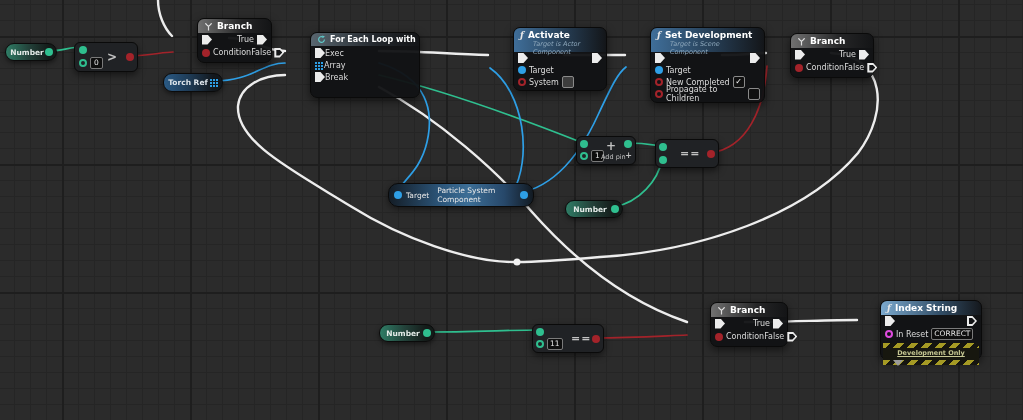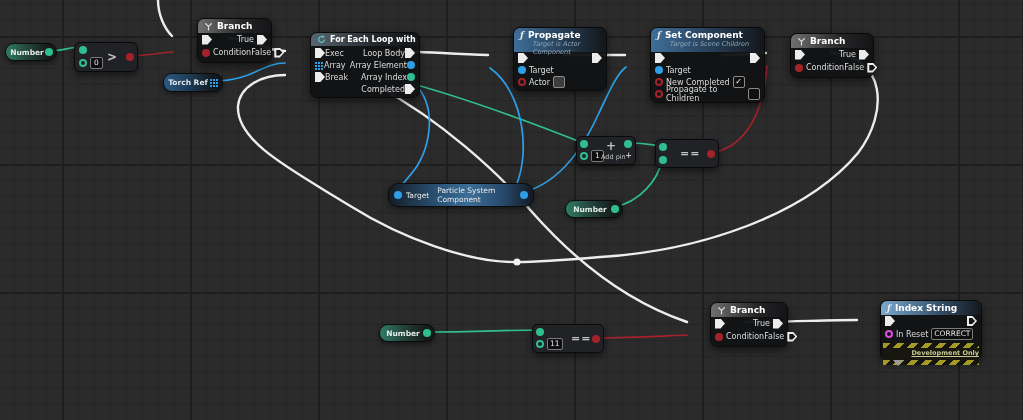--- a/index.html
+++ b/index.html
@@ -56,21 +56,21 @@
   .col.right .prow{justify-content:flex-end;}
   .psc{position:absolute;z-index:2;display:flex;align-items:center;gap:4px;padding:0 5px;
     border-radius:10px;border:1px solid #0a0a0a;font-size:7.5px;color:#e8e8e8;
     background:linear-gradient(90deg,#141d26,#2b5478 35%,#3c6e96 55%,#27486a 80%,#121a22);
     box-shadow:0 2px 6px rgba(0,0,0,0.5);}
   .psc .spacer{flex:1;}
   .banner{height:22px;margin:2px 2px 0 2px;position:relative;background:#17170f;}
   .banner::before,.banner::after{content:"";position:absolute;left:0;right:0;height:5px;
     background:repeating-linear-gradient(135deg,#a59a24 0 5px,#151510 5px 10px);}
   .banner::before{top:0;} .banner::after{bottom:0;}
-  .banner .btxt{position:absolute;left:0;right:0;top:6px;text-align:right;font-size:6.5px;
+  .banner .btxt{position:absolute;left:0;right:0;top:6px;text-align:center;font-size:6.5px;
     font-weight:bold;color:#c6c793;text-decoration:underline;}
   .tri{position:absolute;width:0;height:0;border-left:5px solid transparent;
     border-right:5px solid transparent;border-top:6px solid #9a9a9a;z-index:2;}
   .icon{display:inline-flex;align-items:center;flex:0 0 auto;}
   .fnglyph{font-style:italic;font-family:"DejaVu Serif",serif;font-size:9px;color:#e8e8e8;}
 </style>
 </head>
 <body>
 
 <div id="canvas">
@@ -170,78 +170,60 @@
         </div>
       <div class="prow">
           <span class="apin"></span>
           <span>Array</span>
         </div>
       <div class="prow">
           <span class="epin"></span>
           <span>Break</span>
         </div>
     </div>
-    <div class="col right" style="right:4px;top:14px;">
-      <div class="prow">
-          <span>Loop Body</span>
-          <span class="epin"></span>
-        </div>
-      <div class="prow">
-          <span>Array Element</span>
-          <span class="dpin f" style="--c:#2e9fe6;"></span>
-        </div>
-      <div class="prow">
-          <span>Array Index</span>
-          <span class="dpin f" style="--c:#2fbf8f;"></span>
-        </div>
-      <div class="prow">
-          <span>Completed</span>
-          <span class="epin"></span>
-        </div>
-    </div>
   </div>
 
   <div class="node" style="left:481px;top:27px;width:92px;height:62px;">
     <div class="hdr2 fn" style="height:22px;border-radius:6px 6px 0 0;background:linear-gradient(90deg,rgba(64,112,156,0.98),rgba(50,88,124,0.55) 60%,rgba(25,32,40,0.2));">
       <span class="t">
           <span class="icon fnglyph">ƒ</span>
-          <span>Propagate</span>
+          <span>Activate</span>
         </span>
       <span class="sub">Target is Actor Component</span>
     </div>
     <div class="frow">
       <span class="lft">
           <span class="epin"></span>
         </span>
       <span class="rgt">
           <span class="epin"></span>
         </span>
     </div>
     <div class="frow">
       <span class="lft">
           <span class="dpin f" style="--c:#2e9fe6;"></span>
           <span>Target</span>
         </span>
     </div>
     <div class="frow">
       <span class="lft">
           <span class="dpin h" style="--c:#a3232a;"></span>
-          <span>Actor</span>
+          <span>System</span>
           <span class="chk gray"></span>
         </span>
     </div>
   </div>
 
   <div class="node" style="left:618px;top:27px;width:113px;height:74px;">
     <div class="hdr2" style="height:22px;border-radius:6px 6px 0 0;background:linear-gradient(90deg,rgba(64,112,156,0.98),rgba(50,88,124,0.55) 60%,rgba(25,32,40,0.2));">
       <span class="t">
           <span class="icon fnglyph">ƒ</span>
-          <span>Set Component</span>
-        </span>
-      <span class="sub">Target is Scene Children</span>
+          <span>Set Development</span>
+        </span>
+      <span class="sub">Target is Scene Component</span>
     </div>
     <div class="frow">
       <span class="lft">
           <span class="epin"></span>
         </span>
       <span class="rgt">
           <span class="epin"></span>
         </span>
     </div>
     <div class="frow">

